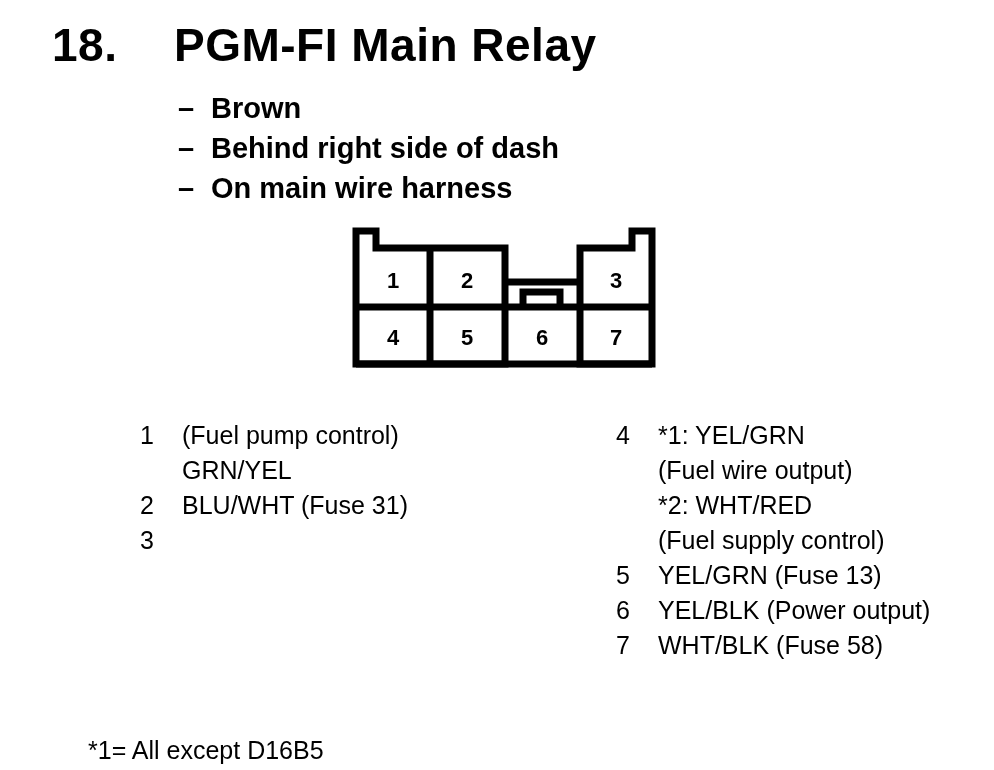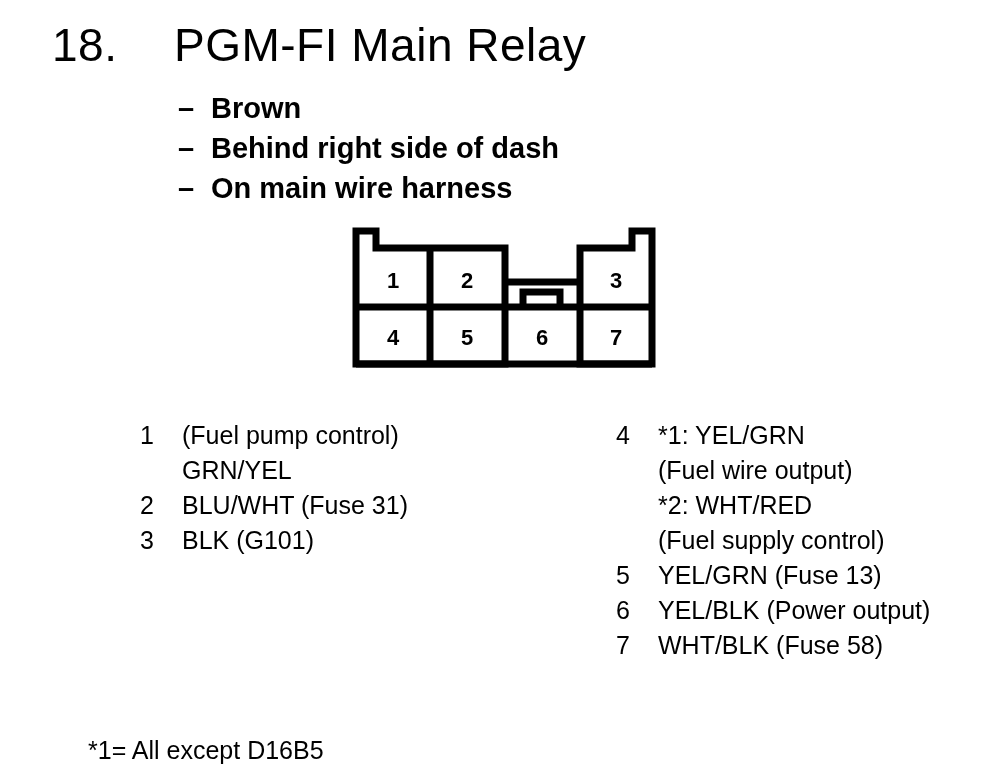--- a/index.html
+++ b/index.html
@@ -1,18 +1,18 @@
 <!DOCTYPE html>
 <html><head>
   <meta charset="utf-8">
   <style>
     html, body { margin:0; padding:0; background:#ffffff; }
     body { width:994px; height:770px; position:relative; overflow:hidden;
            font-family:"Liberation Sans", sans-serif; color:#000; }
-    .title { position:absolute; top:18px; left:52px; font-weight:normal; font-size:46px; letter-spacing:0.5px; white-space:nowrap; }
+    .title { position:absolute; top:18px; left:52px; font-weight:bold; font-size:46px; letter-spacing:0.5px; white-space:nowrap; }
     .title .num { display:inline-block; width:122px; }
     .loc { position:absolute; left:178px; top:88px; font-size:29px; line-height:40px; }
     .loc div { white-space:nowrap;font-weight:bold; }
     .loc .dash { display:inline-block; width:33px; }
     svg.conn { position:absolute; left:0; top:0; }
     .pins { position:absolute; font-size:25px; line-height:35px; }
     .pin-row { display:flex; white-space:nowrap; }
     .pin-num { width:42px; flex:none; }
     .pins-left { left:140px; top:418px; }
     .pins-right { left:616px; top:418px; }
@@ -65,21 +65,20 @@
         <div>(Fuel pump control)</div>
         <div>GRN/YEL</div>
       </span>
   </div>
   <div class="pin-row">
     <span class="pin-num">2</span>
     <span>BLU/WHT (Fuse 31)</span>
   </div>
   <div class="pin-row">
     <span class="pin-num">3</span>
-    <span>BLK (G101)</span>
   </div>
 </div>
 
 <div class="pins pins-right">
   <div class="pin-row">
     <span class="pin-num">4</span>
     <span>
       <div>*1: YEL/GRN</div>
       <div>(Fuel wire output)</div>
       <div>*2: WHT/RED</div>

